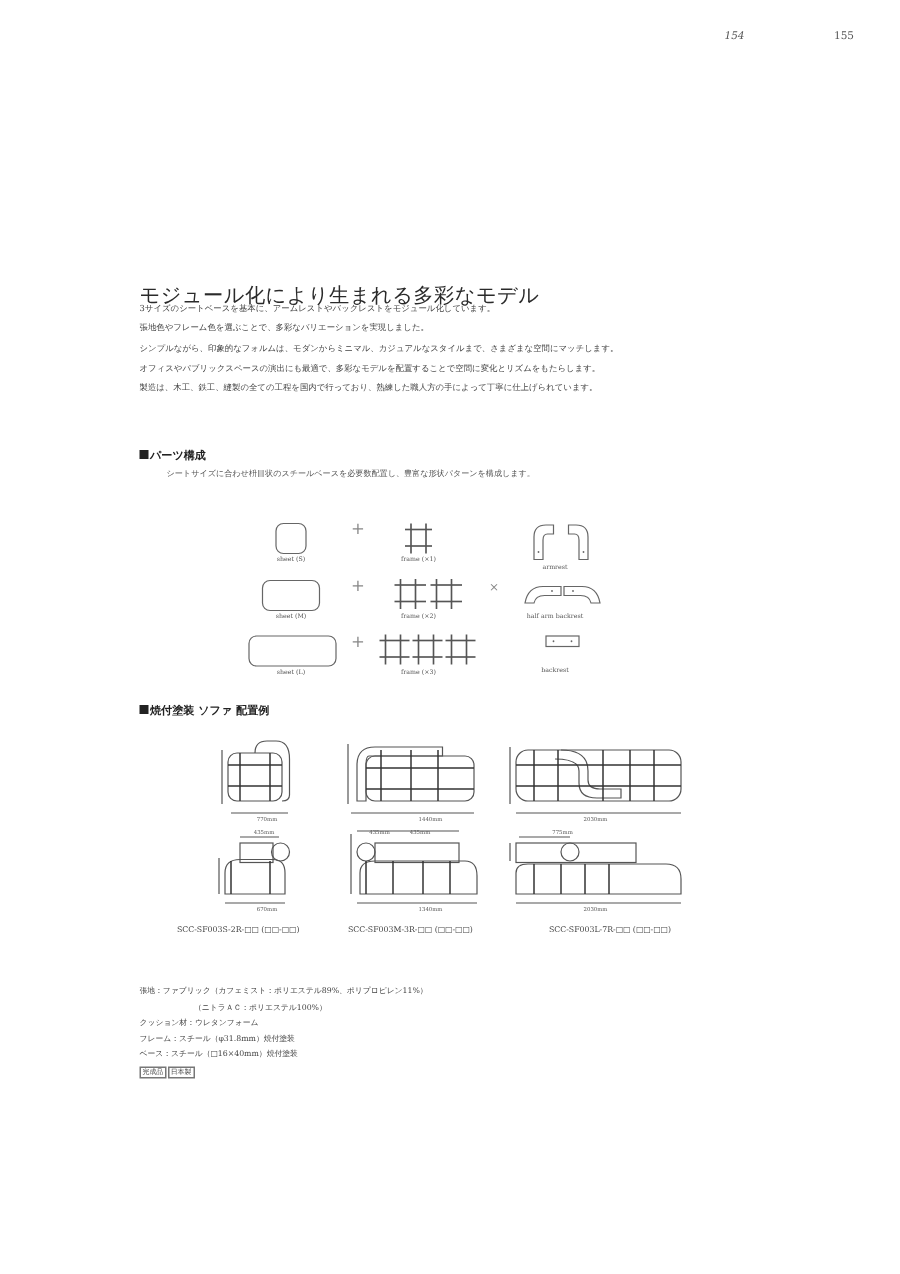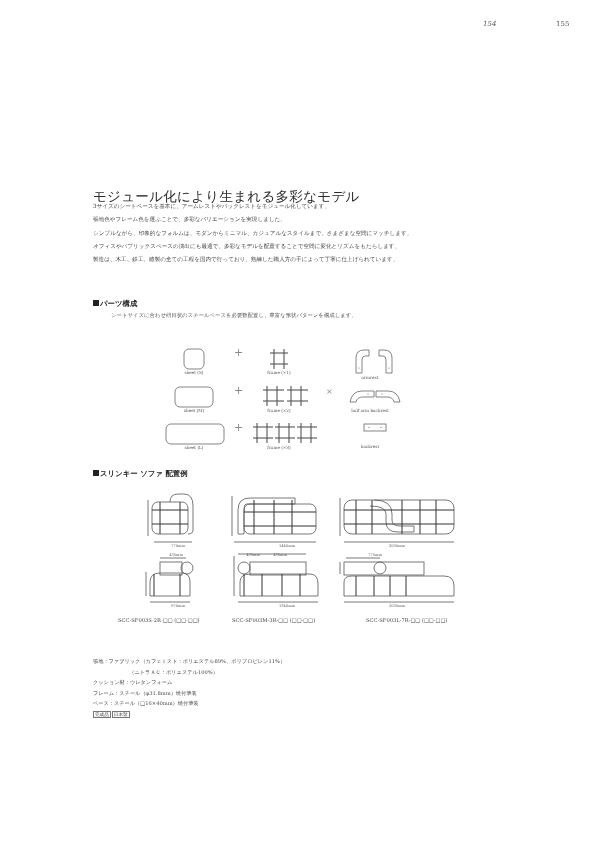--- a/index.html
+++ b/index.html
@@ -104,21 +104,21 @@
 <div class="abs plabel" style="left:350px;top:375px;width:40px;">armrest</div>
 <div class="abs plabel" style="left:345px;top:408px;width:50px;">half arm backrest</div>
 <div class="abs plabel" style="left:350px;top:444px;width:40px;">backrest</div>
 
 <div class="abs op" style="left:234px;top:346px;">+</div>
 <div class="abs op" style="left:234px;top:384px;">+</div>
 <div class="abs op" style="left:234px;top:421px;">+</div>
 <div class="abs op" style="left:326px;top:387px;font-size:8px;">×</div>
 
 <div class="abs sec" style="left:93px;top:469px;">
-  <span class="sq"></span><span>スリンキー ソファ 配置例</span>
+  <span class="sq"></span><span>焼付塗装 ソファ 配置例</span>
 </div>
 
 <svg class="abs" style="left:130px;top:490px;" width="350" height="120">
   <g fill="none" stroke="#555" stroke-width="0.8">
 
     <rect x="22" y="12" width="36" height="32" rx="6"></rect>
     <path d="M40 12 Q40 4 48 4 L54 4 Q63 4 63 16 L63 40 Q63 44 58 44"></path>
     <g stroke="#333" stroke-width="1">
         <line x1="22" y1="20" x2="58" y2="20"></line>
         <line x1="22" y1="34" x2="58" y2="34"></line>

